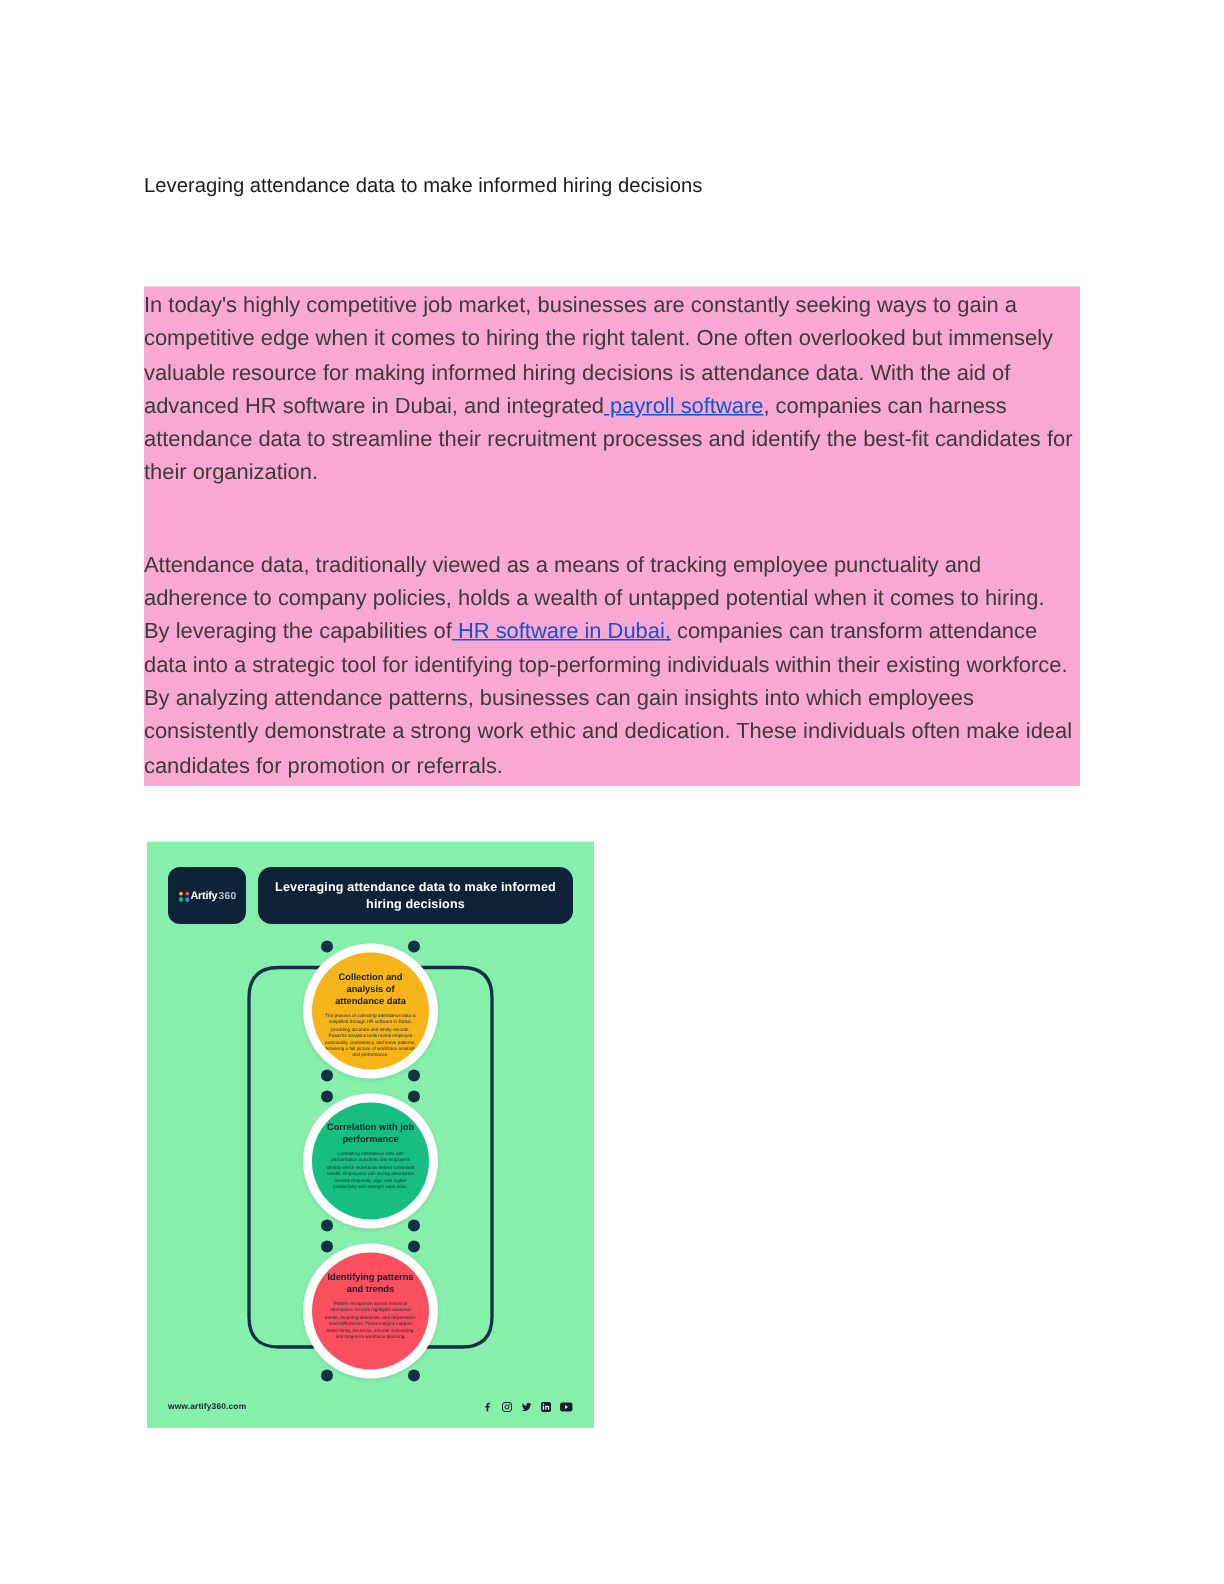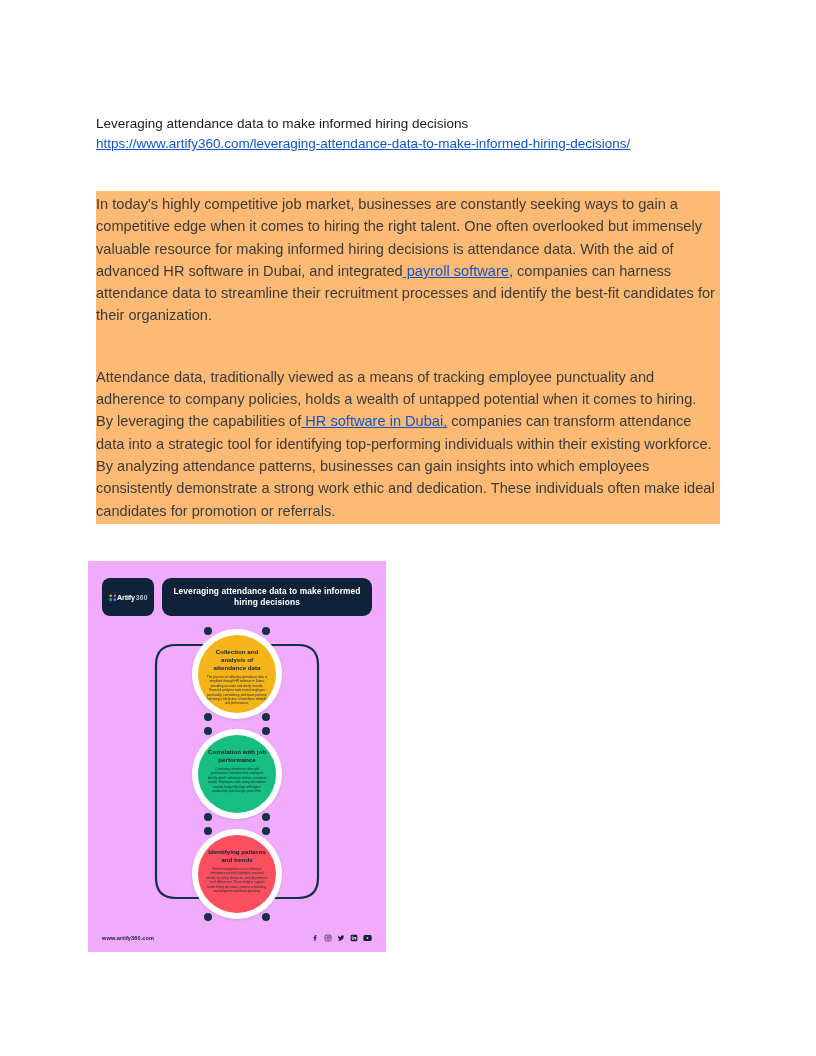--- a/index.html
+++ b/index.html
@@ -44,21 +44,21 @@
     display: inline-block;
     cursor: pointer;
   }
 
   
   .body-wrap {
     position: absolute;
     left: 96px;
     top: 191px;
     width: 624px;
-    background: #fdba74;
+    background: #f9a8d4;
     padding: 0;
   }
   .para {
     font-size: 14.6px;
     line-height: 22.3px;
     color: #3b3b3b;
     margin: 0;
     padding: 2px 4px 2px 0;
     text-align: left;
   }
@@ -67,25 +67,25 @@
   }
   .para a, .inline-link {
     color: #1155cc;
     text-decoration: underline;
     cursor: pointer;
   }
 
   
   .infographic {
     position: absolute;
-    left: 88px;
+    left: 98px;
     top: 561px;
     width: 298px;
     height: 391px;
-    background: #f0abfc;
+    background: #86efac;
     overflow: hidden;
   }
   .ig-header {
     position: absolute;
     left: 0; top: 0;
     width: 298px;
     height: 62px;
     display: flex;
     align-items: center;
     padding: 10px 14px 0 14px;
@@ -250,21 +250,20 @@
   }
   .social-row svg { display: block; }
 </style>
 </head>
 <body>
 
 <div class="page">
 
   <div class="title-block">
     <div class="doc-title">Leveraging attendance data to make informed hiring decisions</div>
-    <a class="doc-url">https://www.artify360.com/leveraging-attendance-data-to-make-informed-hiring-decisions/</a>
   </div>
 
   <div class="body-wrap">
     <p class="para" id="para-1"><span>In today's highly competitive job market, businesses are constantly seeking ways to gain a competitive edge when it comes to hiring the right talent. One often overlooked but immensely valuable resource for making informed hiring decisions is attendance data. With the aid of advanced HR software in Dubai, and integrated</span><a class="inline-link"> payroll software</a><span>, companies can harness attendance data to streamline their recruitment processes and identify the best-fit candidates for their organization.</span></p>
     <p class="para" id="para-2"><span>Attendance data, traditionally viewed as a means of tracking employee punctuality and adherence to company policies, holds a wealth of untapped potential when it comes to hiring. By leveraging the capabilities of</span><a class="inline-link"> HR software in Dubai,</a><span> companies can transform attendance data into a strategic tool for identifying top-performing individuals within their existing workforce. By analyzing attendance patterns, businesses can gain insights into which employees consistently demonstrate a strong work ethic and dedication. These individuals often make ideal candidates for promotion or referrals.</span></p>
   </div>
 
   <div class="infographic">
 
     <div class="ig-header">

